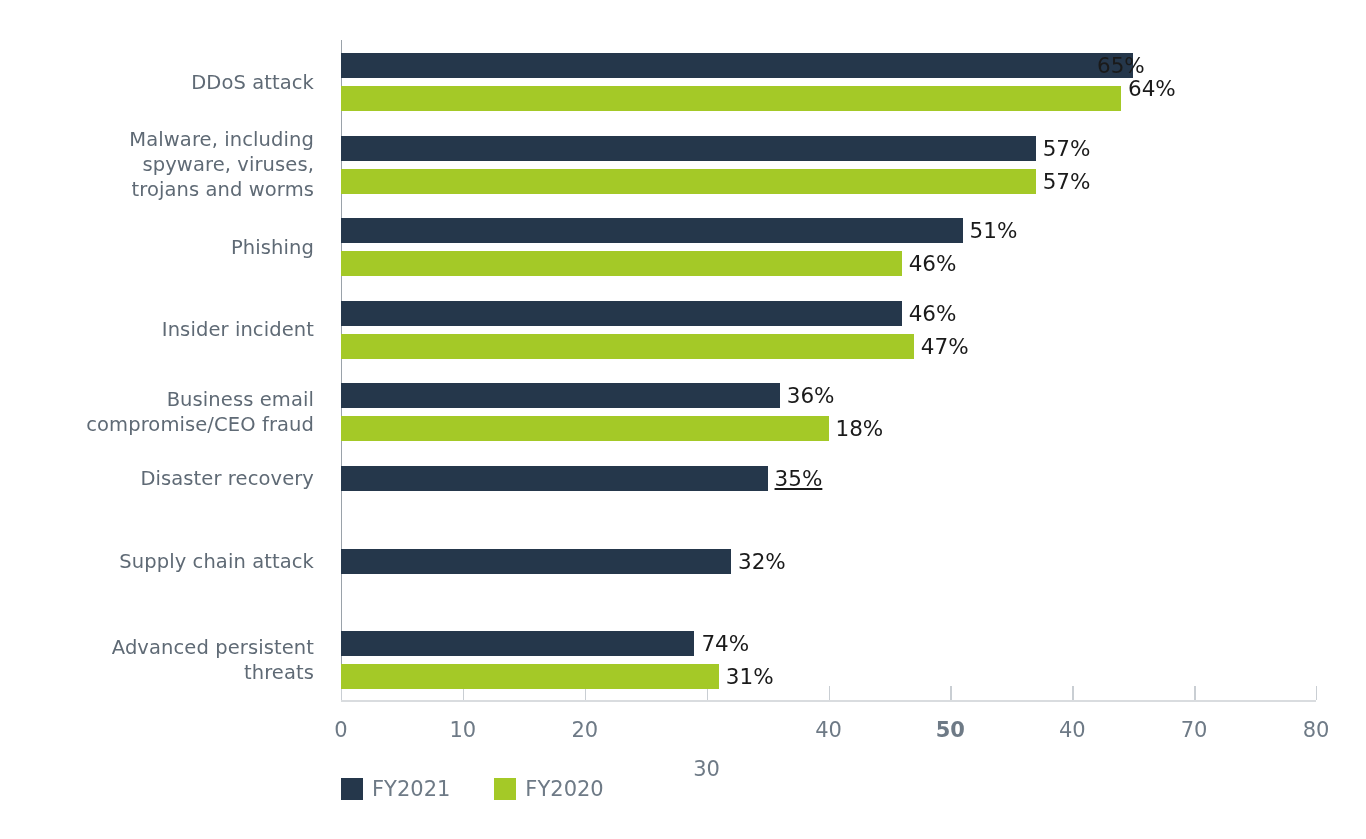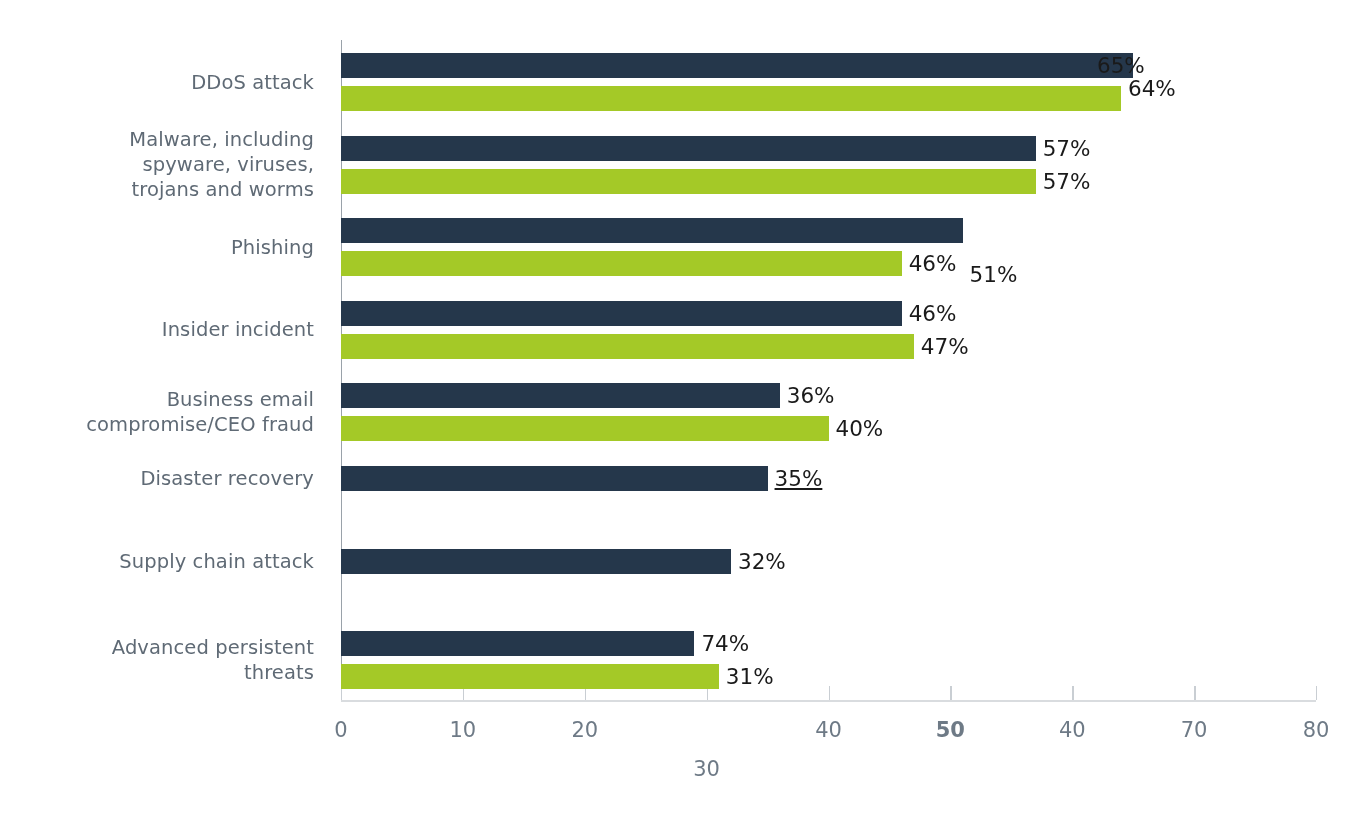--- a/index.html
+++ b/index.html
@@ -164,36 +164,46 @@
     <div id="bars">
         <div class="bar s2021" style="left: 0px; top: 13px; width: 792.188px; background: rgb(37, 55, 75);"></div>
         <div class="bar-value" style="left: 749px; top: 13px;">65%</div>
         <div class="bar s2020" style="left: 0px; top: 46px; width: 780px; background: rgb(164, 201, 39);"></div>
         <div class="bar-value" style="left: 780px; top: 36px;">64%</div>
         <div class="bar s2021" style="left: 0px; top: 95.6px; width: 694.688px; background: rgb(37, 55, 75);"></div>
         <div class="bar-value" style="left: 694.688px; top: 95.6px;">57%</div>
         <div class="bar s2020" style="left: 0px; top: 128.6px; width: 694.688px; background: rgb(164, 201, 39);"></div>
         <div class="bar-value" style="left: 694.688px; top: 128.6px;">57%</div>
         <div class="bar s2021" style="left: 0px; top: 178.2px; width: 621.562px; background: rgb(37, 55, 75);"></div>
-        <div class="bar-value" style="left: 621.562px; top: 178.2px; margin-top: 44px;">51%</div>
+        <div class="bar-value" style="left: 621.562px; top: 178.2px;">51%</div>
         <div class="bar s2020" style="left: 0px; top: 211.2px; width: 560.625px; background: rgb(164, 201, 39);"></div>
         <div class="bar-value" style="left: 560.625px; top: 211.2px;">46%</div>
         <div class="bar s2021" style="left: 0px; top: 260.8px; width: 560.625px; background: rgb(37, 55, 75);"></div>
         <div class="bar-value" style="left: 560.625px; top: 260.8px;">46%</div>
         <div class="bar s2020" style="left: 0px; top: 293.8px; width: 572.812px; background: rgb(164, 201, 39);"></div>
         <div class="bar-value" style="left: 572.812px; top: 293.8px;">47%</div>
         <div class="bar s2021" style="left: 0px; top: 343.4px; width: 438.75px; background: rgb(37, 55, 75);"></div>
         <div class="bar-value" style="left: 438.75px; top: 343.4px;">36%</div>
         <div class="bar s2020" style="left: 0px; top: 376.4px; width: 487.5px; background: rgb(164, 201, 39);"></div>
-        <div class="bar-value" style="left: 487.5px; top: 376.4px;">40%</div>
+        <div class="bar-value" style="left: 487.5px; top: 376.4px;">18%</div>
         <div class="bar s2021" style="left: 0px; top: 426px; width: 426.562px; background: rgb(37, 55, 75);"></div>
         <div class="bar-value" style="left: 426.562px; top: 426px; text-decoration: underline;">35%</div>
         <div class="bar s2021" style="left: 0px; top: 508.6px; width: 390px; background: rgb(37, 55, 75);"></div>
         <div class="bar-value" style="left: 390px; top: 508.6px;">32%</div>
         <div class="bar s2021" style="left: 0px; top: 591.2px; width: 353.438px; background: rgb(37, 55, 75);"></div>
         <div class="bar-value" style="left: 353.438px; top: 591.2px;">74%</div>
         <div class="bar s2020" style="left: 0px; top: 624.2px; width: 377.812px; background: rgb(164, 201, 39);"></div>
         <div class="bar-value" style="left: 377.812px; top: 624.2px;">31%</div>
       </div>
   </div>
 
+  <div id="legend">
+      <div class="legend-item">
+        <span class="legend-swatch" style="background: rgb(37, 55, 75);"></span>
+        <span class="legend-label">FY2021</span>
+      </div>
+      <div class="legend-item">
+        <span class="legend-swatch" style="background: rgb(164, 201, 39);"></span>
+        <span class="legend-label">FY2020</span>
+      </div>
+    </div>
 
 </div>
 
 </body></html>

